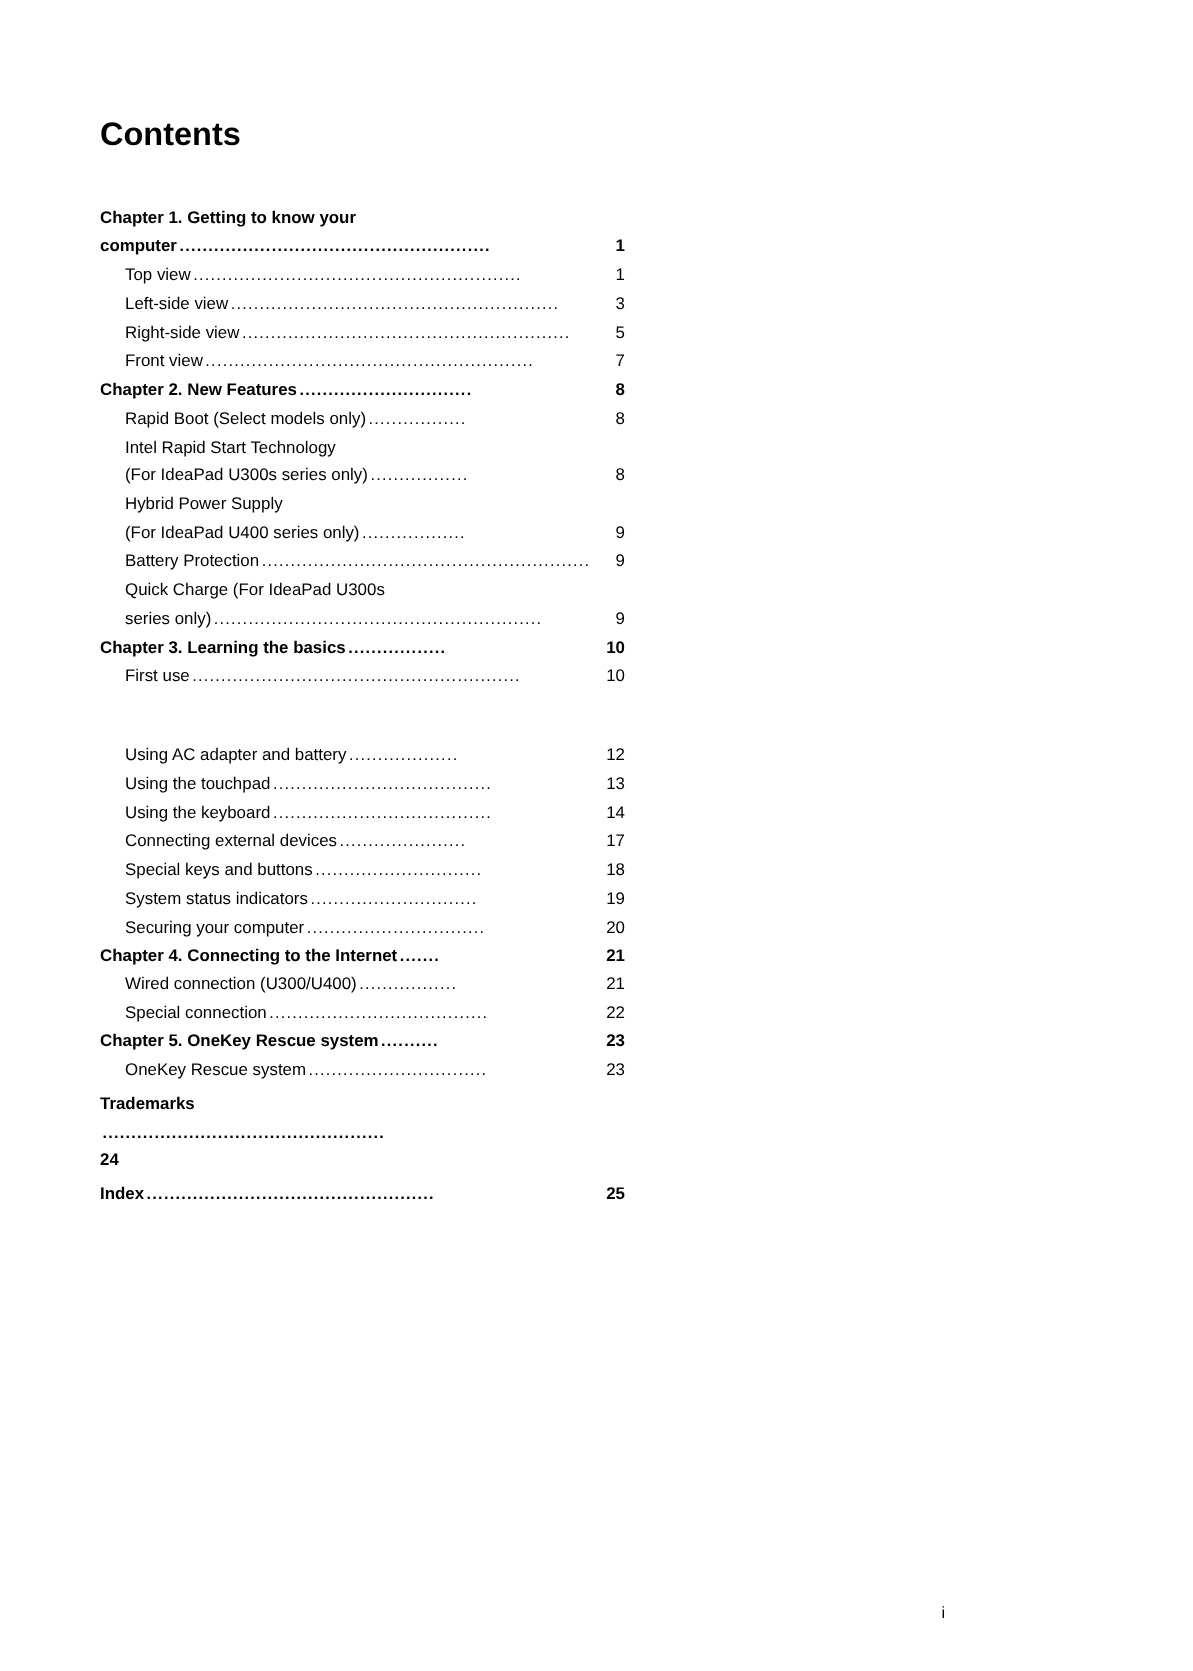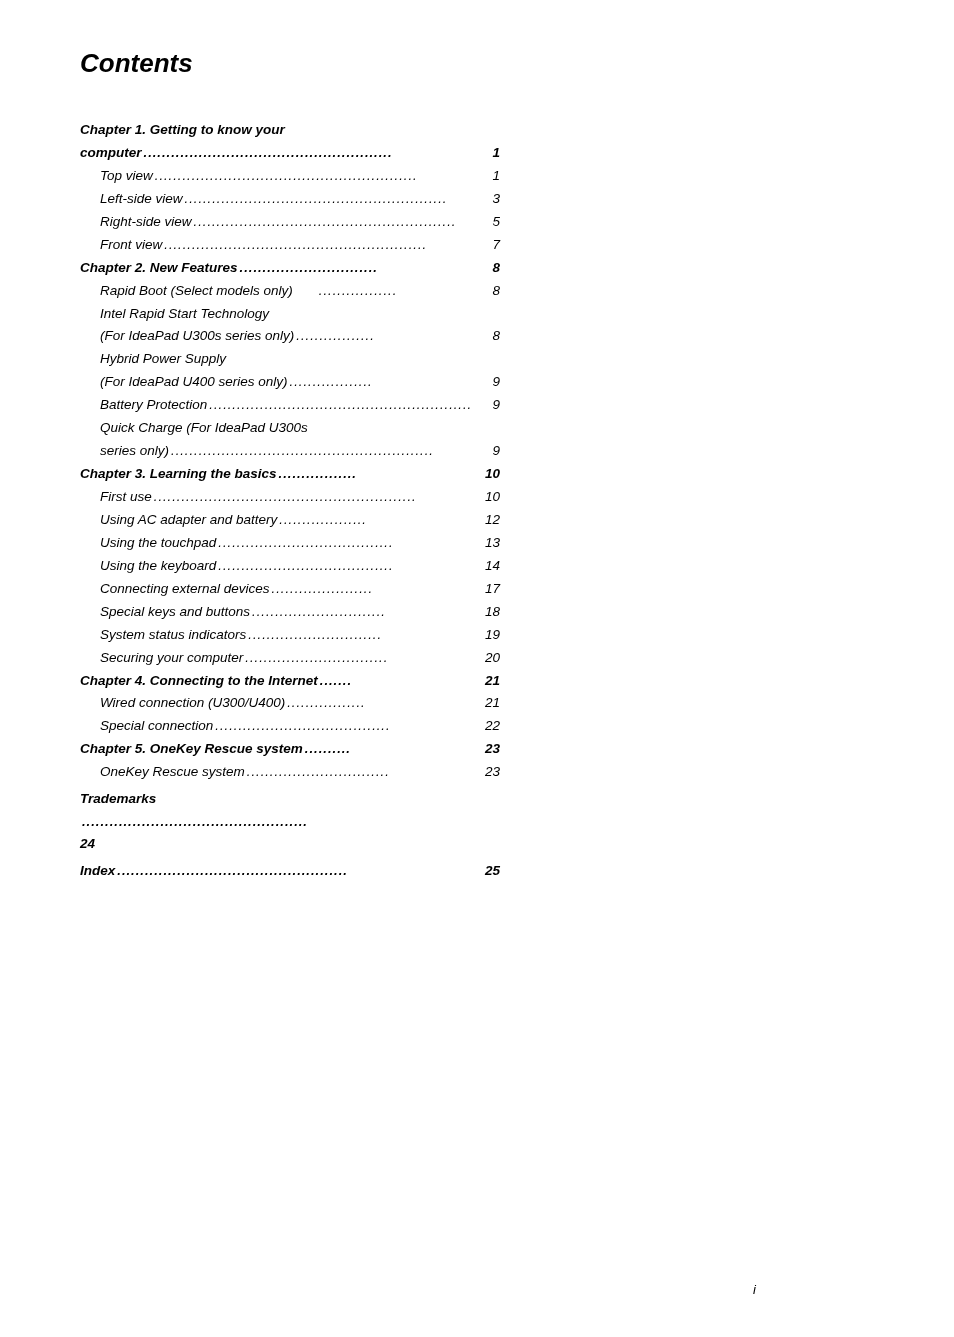--- a/index.html
+++ b/index.html
@@ -15,23 +15,22 @@
       color: #000000;
       width: 954px;
       min-height: 1337px;
       position: relative;
     }
 
     .page {
       width: 836px;
       min-height: 1337px;
       background: #ffffff;
-      padding: 48px 80px 60px 80px;
+      padding: 92px 80px 60px 80px;
       position: relative;
-      font-style: italic;
     }
 
     .page-title {
       font-size: 26px;
       font-weight: bold;
       margin-bottom: 40px;
       font-family: Arial, Helvetica, sans-serif;
     }
 
     .toc-container {
@@ -87,21 +86,21 @@
         <span style="flex:1; overflow:hidden; white-space:nowrap; letter-spacing:1px; font-size:13px; padding: 0 2px;">.........................................................</span>
         <span>7</span>
     </div>
 
     <div style="display:flex; align-items:baseline; font-family: Arial, Helvetica, sans-serif; font-size: 13.5px; line-height: 1.7; font-weight: bold;">
       <span>Chapter 2. New Features </span>
         <span style="flex:1; overflow:hidden; white-space:nowrap; letter-spacing:1px; font-size:13px; padding: 0 2px;">..............................</span>
         <span>8</span>
     </div>
 
-    <div style="display:flex; align-items:baseline; font-family: Arial, Helvetica, sans-serif; font-size: 13.5px; line-height: 1.7; padding-left: 20px; gap: 24px;">
+    <div style="display:flex; align-items:baseline; font-family: Arial, Helvetica, sans-serif; font-size: 13.5px; line-height: 1.7; padding-left: 20px;">
       <span>Rapid Boot (Select models only)</span>
         <span style="flex:1; overflow:hidden; white-space:nowrap; letter-spacing:1px; font-size:13px; padding: 0 2px;">.................</span>
         <span>8</span>
     </div>
 
     <div style="font-family: Arial, Helvetica, sans-serif; font-size: 13.5px; line-height: 1.7; padding-left: 20px;">
       <span>Intel Rapid Start Technology</span>
     </div>
     <div style="display:flex; align-items:baseline; font-family: Arial, Helvetica, sans-serif; font-size: 13.5px; line-height: 1.7; padding-left: 20px;">
       <span>(For IdeaPad U300s series only)</span>
@@ -138,21 +137,21 @@
         <span style="flex:1; overflow:hidden; white-space:nowrap; letter-spacing:1px; font-size:13px; padding: 0 2px;">.................</span>
         <span>10</span>
     </div>
 
     <div style="display:flex; align-items:baseline; font-family: Arial, Helvetica, sans-serif; font-size: 13.5px; line-height: 1.7; padding-left: 20px;">
       <span>First use</span>
         <span style="flex:1; overflow:hidden; white-space:nowrap; letter-spacing:1px; font-size:13px; padding: 0 2px;">.........................................................</span>
         <span>10</span>
     </div>
 
-    <div style="display:flex; align-items:baseline; font-family: Arial, Helvetica, sans-serif; font-size: 13.5px; line-height: 1.7; padding-left: 20px;">
+    <div style="display:flex; align-items:baseline; font-family: Arial, Helvetica, sans-serif; font-size: 13.5px; line-height: 1.7; padding-left: 20px; margin-top: 40px;">
       <span>Using AC adapter and battery</span>
         <span style="flex:1; overflow:hidden; white-space:nowrap; letter-spacing:1px; font-size:13px; padding: 0 2px;">...................</span>
         <span>12</span>
     </div>
 
     <div style="display:flex; align-items:baseline; font-family: Arial, Helvetica, sans-serif; font-size: 13.5px; line-height: 1.7; padding-left: 20px;">
       <span>Using the touchpad</span>
         <span style="flex:1; overflow:hidden; white-space:nowrap; letter-spacing:1px; font-size:13px; padding: 0 2px;">......................................</span>
         <span>13</span>
     </div>

